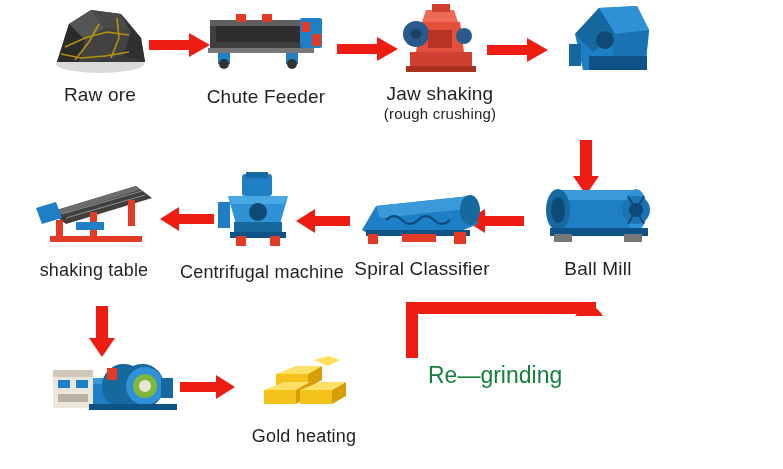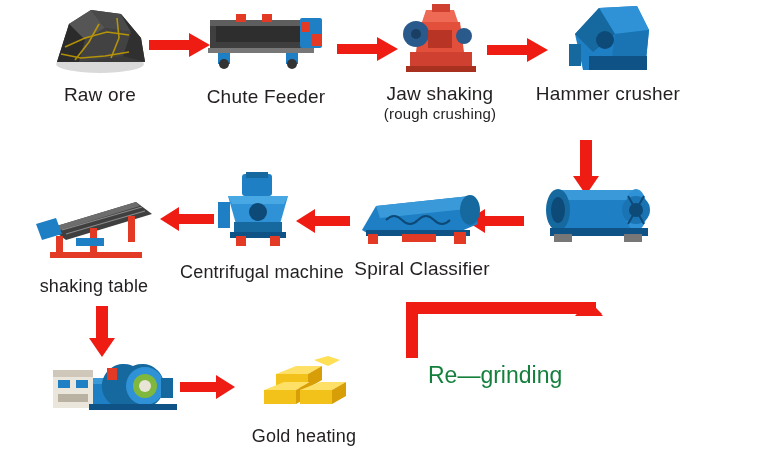--- a/index.html
+++ b/index.html
@@ -146,21 +146,20 @@
         <path d="M30 70 L22 34 L46 8 L84 6 L96 30 L92 70 Z" fill="#1e7fc4"></path>
         <path d="M46 8 L84 6 L96 30 L62 34 Z" fill="#2f92d6"></path>
         <path d="M22 34 L46 8 L62 34 L40 52 Z" fill="#15699f"></path>
         <path d="M62 34 L96 30 L92 70 L58 66 Z" fill="#1a74b4"></path>
         <rect x="36" y="56" width="58" height="14" fill="#0f5386"></rect>
         <circle cx="52" cy="40" r="9" fill="#0d4a78"></circle>
         <rect x="16" y="44" width="12" height="22" fill="#15699f"></rect>
       </svg>
     </div>
     <div class="label" style="margin-top:9px;">
-      <span>Hammer crusher</span>
     </div>
   </div>
 
   <div class="arrow" style="left:572px; top:140px;">
     <svg width="28" height="56" viewBox="0 0 28 56">
       <path d="M8 0 L20 0 L20 36 L27 36 L14 55 L1 36 L8 36 Z" fill="#ee1c12"></path>
     </svg>
   </div>
 
   <div class="node" style="left:528px; top:178px; width:140px;">
@@ -175,20 +174,21 @@
         <circle cx="104" cy="32" r="7" fill="#0d4a78"></circle>
         <g stroke="#0d4a78" stroke-width="2">
           <line x1="96" y1="18" x2="112" y2="46"></line>
           <line x1="96" y1="46" x2="112" y2="18"></line>
         </g>
         <rect x="18" y="50" width="98" height="8" fill="#0f5386"></rect>
         <rect x="22" y="56" width="18" height="8" fill="#777"></rect>
         <rect x="92" y="56" width="18" height="8" fill="#777"></rect>
       </svg>
     </div>
+    <div class="label" style="margin-top:12px;"><span>Ball Mill</span></div>
   </div>
 
   <div class="arrow" style="left:466px; top:208px;">
     <svg width="58" height="26" viewBox="0 0 58 26">
       <path d="M58 8 L19 8 L19 1 L0 13 L19 25 L19 18 L58 18 Z" fill="#ee1c12"></path>
     </svg>
   </div>
 
   <div class="node" style="left:350px; top:186px; width:144px;">
     <div class="art" style="width:128px;height:60px;">
@@ -231,21 +231,21 @@
     </div>
     <div class="label small" style="margin-top:14px; font-size:18px;"><span>Centrifugal machine</span></div>
   </div>
 
   <div class="arrow" style="left:160px; top:206px;">
     <svg width="54" height="26" viewBox="0 0 54 26">
       <path d="M54 8 L19 8 L19 1 L0 13 L19 25 L19 18 L54 18 Z" fill="#ee1c12"></path>
     </svg>
   </div>
 
-  <div class="node" style="left:24px; top:194px; width:140px;">
+  <div class="node" style="left:24px; top:178px; width:140px;">
     <div class="art" style="width:124px;height:66px;">
       <svg width="124" height="66" viewBox="0 0 124 66">
         <path d="M18 34 L104 8 L120 20 L34 46 Z" fill="#3f3f3f"></path>
         <path d="M18 34 L104 8 L108 12 L22 38 Z" fill="#6d6d6d"></path>
         <g stroke="#8a8a8a" stroke-width="1.2">
           <line x1="30" y1="36" x2="110" y2="13"></line>
           <line x1="34" y1="40" x2="113" y2="17"></line>
         </g>
         <path d="M4 30 L24 24 L30 40 L10 46 Z" fill="#1e7fc4"></path>
         <g fill="#e23a24">

